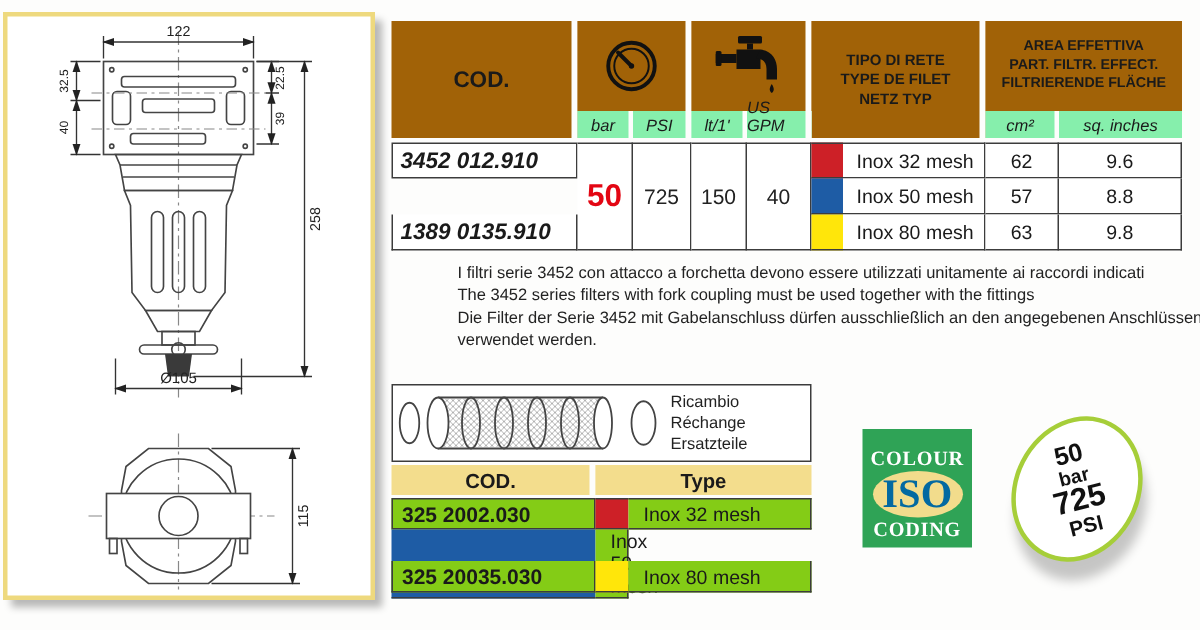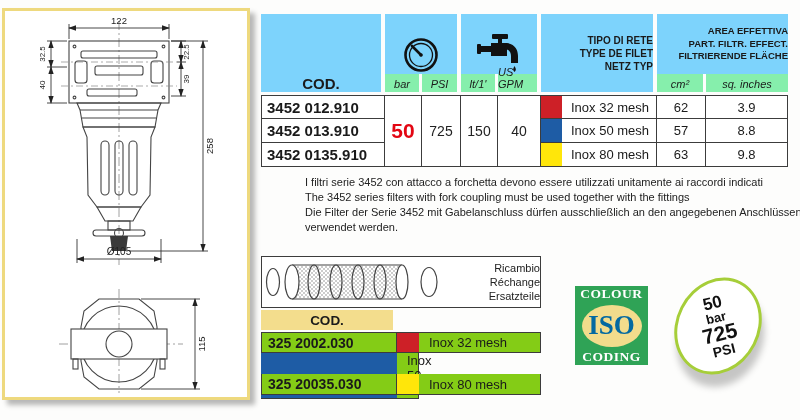--- a/index.html
+++ b/index.html
@@ -10,72 +10,72 @@
   
   .panel { position:absolute; left:2px; top:8px; width:248px; height:392px;
     background:#fff; border:3px solid #eed97e; box-shadow:5px 5px 5px rgba(0,0,0,.28); }
 
   
   .right { position:absolute; left:261px; top:14px; width:537px; }
 
   .mtable { display:grid;
     grid-template-columns:124px 37px 39px 37px 43px 21px 95px 49px 82px;
     grid-template-rows:60px 18px 3px 24px 24px 24px; }
-  .hc { background:#7dd3fc; display:flex; align-items:flex-end; justify-content:center; }
+  .hc { background:#a16207; display:flex; align-items:center; justify-content:center; }
   .h-cod { grid-column:1; grid-row:1/3; border-right:4px solid #fdfdfc; font-weight:bold; font-size:15px; }
   .h-gauge { grid-column:2/4; grid-row:1; border-right:4px solid #fdfdfc; }
   .h-tap { grid-column:4/6; grid-row:1; border-right:4px solid #fdfdfc; }
   .h-tipo { grid-column:6/8; grid-row:1/3; border-right:4px solid #fdfdfc;
     flex-direction:column; font-weight:bold; font-size:10px; line-height:13px; text-align:center; }
   .h-area { grid-column:8/10; grid-row:1; flex-direction:column;
     font-weight:bold; font-size:9.5px; line-height:12.5px; text-align:center; }
   .sub { background:#86efac; font-style:italic; font-size:11px;
     display:flex; align-items:flex-end; justify-content:center; padding-bottom:2px; }
   .s-bar  { grid-column:2; grid-row:2; border-right:3px solid #fdfdfc; }
   .s-psi  { grid-column:3; grid-row:2; border-right:4px solid #fdfdfc; }
   .s-lt   { grid-column:4; grid-row:2; border-right:3px solid #fdfdfc; }
   .s-gpm  { grid-column:5; grid-row:2; border-right:4px solid #fdfdfc; }
   .s-cm2  { grid-column:8; grid-row:2; border-right:3px solid #fdfdfc; }
   .s-sq   { grid-column:9; grid-row:2; }
 
   .bc { background:#fff; border-right:1.5px solid #3c3c3c; border-bottom:1.5px solid #3c3c3c;
     display:flex; align-items:center; font-size:13px; }
   .bt { border-top:1.5px solid #3c3c3c; }
-  .bl { border-left:1.5px solid #3c3c3c; }
+  .bl { border-left:1.5px solid #3c3c3c;font-style:italic; }
   .codecell { font-weight:bold; font-size:15px; padding-left:5px; }
   .meshcell { padding-left:9px; }
   .ctr { justify-content:center; }
   .merged { grid-row:4/7; background:#fff; border-right:1.5px solid #3c3c3c;
     border-top:1.5px solid #3c3c3c; border-bottom:1.5px solid #3c3c3c;
     display:flex; align-items:center; justify-content:center; font-size:14px; color:#222; }
   .merged.barval { font-weight:bold; font-size:21px; color:#e30613; }
   .sw { border-bottom:1.5px solid #3c3c3c; }
 
   .note { margin-top:8px; width:540px; font-size:11px; line-height:15px; color:#222;margin-left:44px; }
 
   .bottomrow { display:flex; align-items:flex-start; margin-top:21px; }
 
   .stable { width:280px; }
   .s-img { height:52px; border:1.5px solid #3c3c3c; background:#fff;
     display:flex; align-items:center; margin-bottom:2px; }
-  .s-cap { flex:1; text-align:right; font-size:11px; line-height:14px; color:#222; }
+  .s-cap { flex:1; text-align:left; font-size:11px; line-height:14px; color:#222; }
   .s-head { display:grid; grid-template-columns:136px 144px; height:20px; margin-bottom:2px; }
   .s-head > div { background:#f3dd8d; font-weight:bold; font-size:13.5px;
     display:flex; align-items:center; justify-content:center; }
   .s-head > div:first-child { border-right:4px solid #fdfdfc; }
   .s-row { display:grid; grid-template-columns:136px 22px 122px; height:21px; }
   .s-row > div { border-bottom:1.5px solid #3c3c3c; display:flex; align-items:center; background:#84cc16; }
   .s-row .rc { border-left:1.5px solid #3c3c3c; border-right:1.5px solid #3c3c3c;
     font-weight:bold; font-size:14px; padding-left:6px; }
   .s-row .rt { border-right:1.5px solid #3c3c3c; font-size:13px; padding-left:10px; }
   .s-row.first > div { border-top:1.5px solid #3c3c3c; }
 
   .iso { width:73px; height:79px; background:#2fa356; margin:30px 0 0 34px;
     display:flex; flex-direction:column; align-items:center; justify-content:space-between;
-    padding:0 2px; }
+    padding:12px 2px; }
   .iso-word { font-family:"Liberation Serif", serif; font-weight:bold; font-size:13.5px;
     color:#fff; letter-spacing:.5px; }
   .iso-oval { width:60px; height:42px; background:#f2dc8c; border-radius:50%;
     display:flex; align-items:center; justify-content:center;
     font-family:"Liberation Serif", serif; font-weight:bold; font-size:27px; color:#0369a1; }
 
   .pbadge { position:relative; width:110px; height:110px; margin:14px 0 0 16px; }
   .pbadge-shape { position:absolute; left:12px; top:6px; width:84px; height:100px;
     background:#fff; border:3.5px solid #a6ce39; border-radius:50%;
     transform:rotate(27deg); box-shadow:8px 10px 7px rgba(0,0,0,.22); }
@@ -244,29 +244,28 @@
       <div class="sub s-sq">sq. inches</div>
 
       <div class="bc bl bt codecell" style="grid-column:1;grid-row:4">3452 012.910</div>
       <div class="merged barval" style="grid-column:2">50</div>
       <div class="merged" style="grid-column:3">725</div>
       <div class="merged" style="grid-column:4">150</div>
       <div class="merged" style="grid-column:5">40</div>
       <div class="sw bt" style="grid-area: 4 / 6; background-color: rgb(205, 32, 39);"></div>
       <div class="bc bt meshcell" style="grid-column:7;grid-row:4">Inox 32 mesh</div>
       <div class="bc bt ctr" style="grid-column:8;grid-row:4">62</div>
-      <div class="bc bt ctr" style="grid-column:9;grid-row:4">3.9</div>
-
-      <div class="bc bl codecell" style="grid-column:1;grid-row:5">3452 013.910</div>
+      <div class="bc bt ctr" style="grid-column:9;grid-row:4">9.6</div>
+
       <div class="sw" style="grid-area: 5 / 6; background-color: rgb(30, 92, 165);"></div>
       <div class="bc meshcell" style="grid-column:7;grid-row:5">Inox 50 mesh</div>
       <div class="bc ctr" style="grid-column:8;grid-row:5">57</div>
       <div class="bc ctr" style="grid-column:9;grid-row:5">8.8</div>
 
-      <div class="bc bl codecell" style="grid-column:1;grid-row:6">3452 0135.910</div>
+      <div class="bc bl codecell" style="grid-column:1;grid-row:6">1389 0135.910</div>
       <div class="sw" style="grid-area: 6 / 6; background-color: rgb(255, 230, 10);"></div>
       <div class="bc meshcell" style="grid-column:7;grid-row:6">Inox 80 mesh</div>
       <div class="bc ctr" style="grid-column:8;grid-row:6">63</div>
       <div class="bc ctr" style="grid-column:9;grid-row:6">9.8</div>
     </div>
 
     <div class="note">
       <div>I filtri serie 3452 con attacco a forchetta devono essere utilizzati unitamente ai raccordi indicati</div>
       <div>The 3452 series filters with fork coupling must be used together with the fittings</div>
       <div>Die Filter der Serie 3452 mit Gabelanschluss dürfen ausschließlich an den angegebenen Anschlüssen verwendet werden.</div>
@@ -294,20 +293,21 @@
             <ellipse cx="167" cy="23" rx="8" ry="14.5" fill="none" stroke="#444" stroke-width="1.2"></ellipse>
           </svg>
           <div class="s-cap">
             <div>Ricambio</div>
             <div>Réchange</div>
             <div>Ersatzteile</div>
           </div>
         </div>
         <div class="s-head">
           <div>COD.</div>
+          <div>Type</div>
         </div>
         <div class="s-row first">
           <div class="rc">325 2002.030</div>
           <div style="background-color: rgb(205, 32, 39);"></div>
           <div class="rt">Inox 32 mesh</div>
         </div>
         <div class="s-row">
           <div style="background-color: rgb(30, 92, 165);"></div>
           <div class="rt">Inox 50 mesh</div>
         </div>

